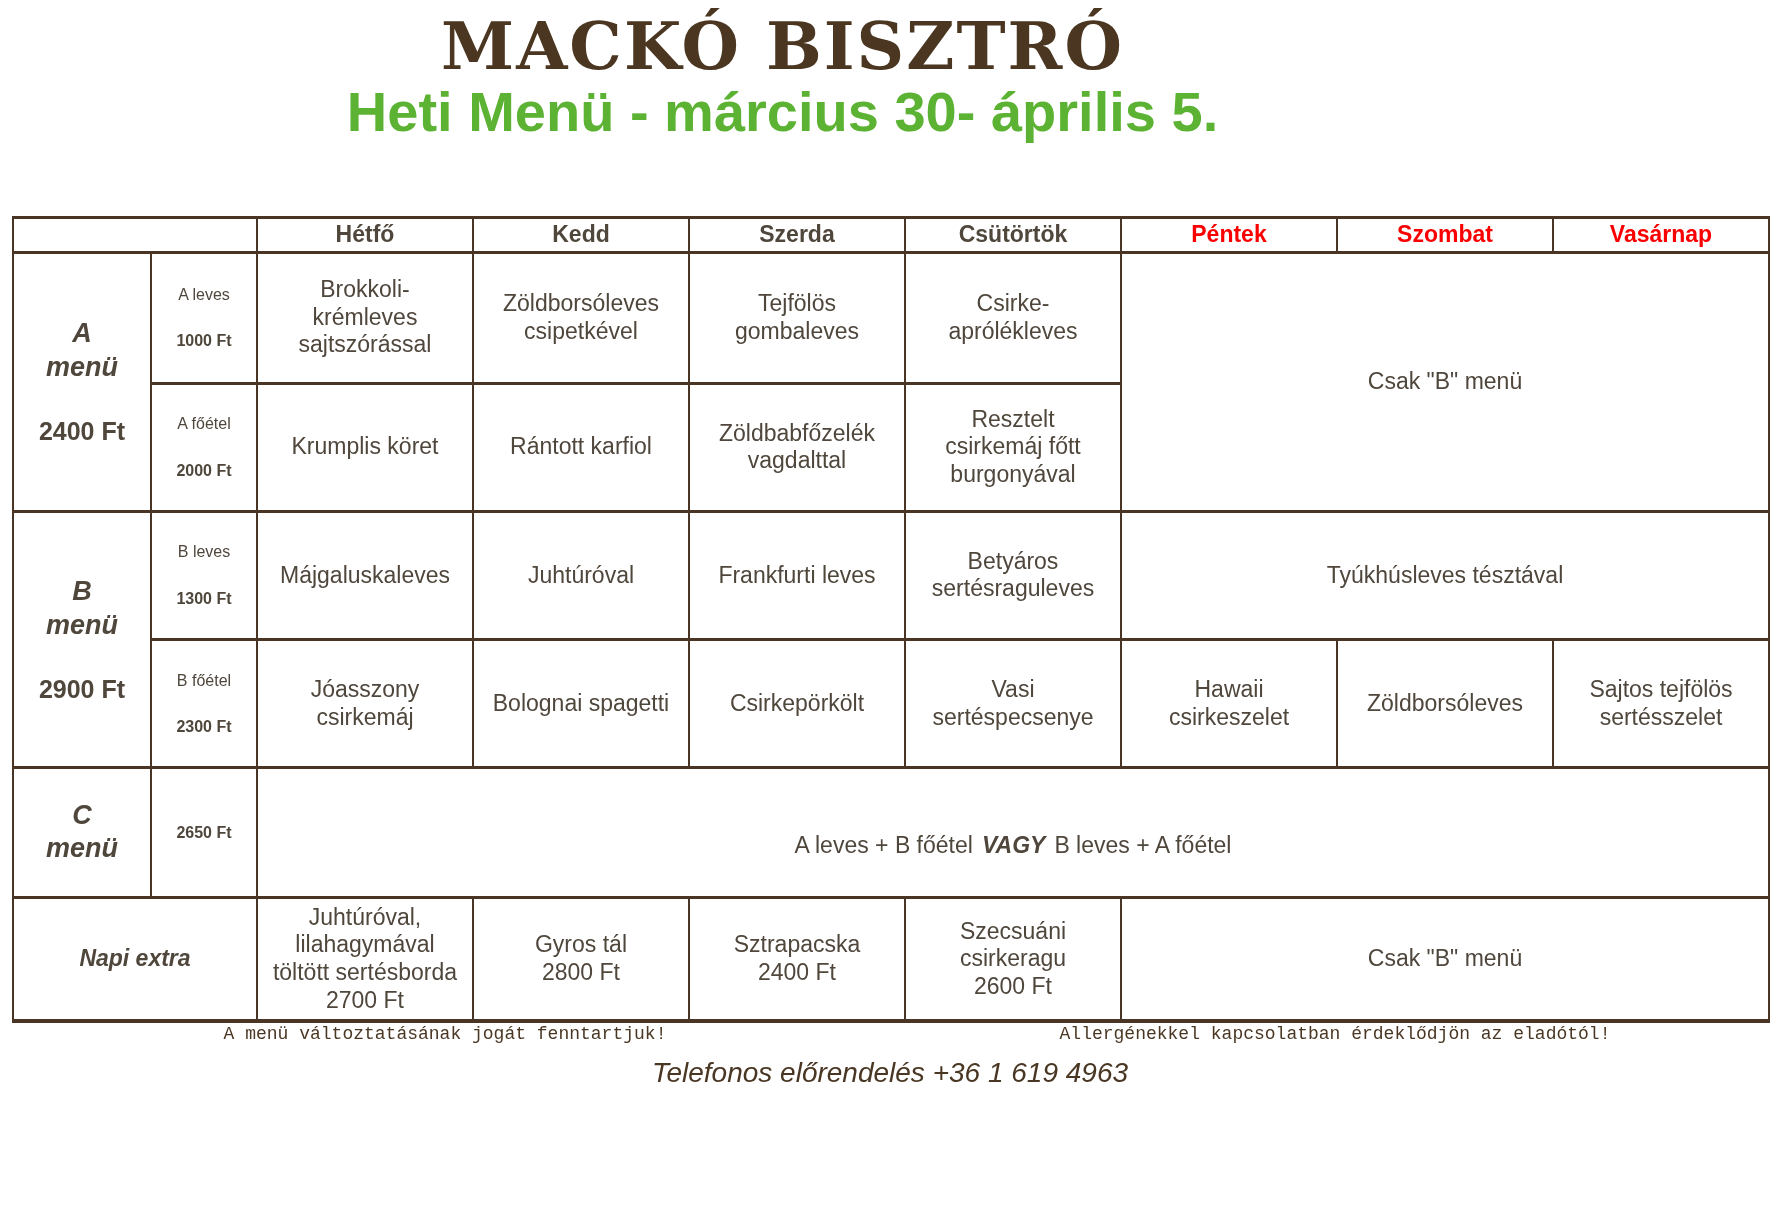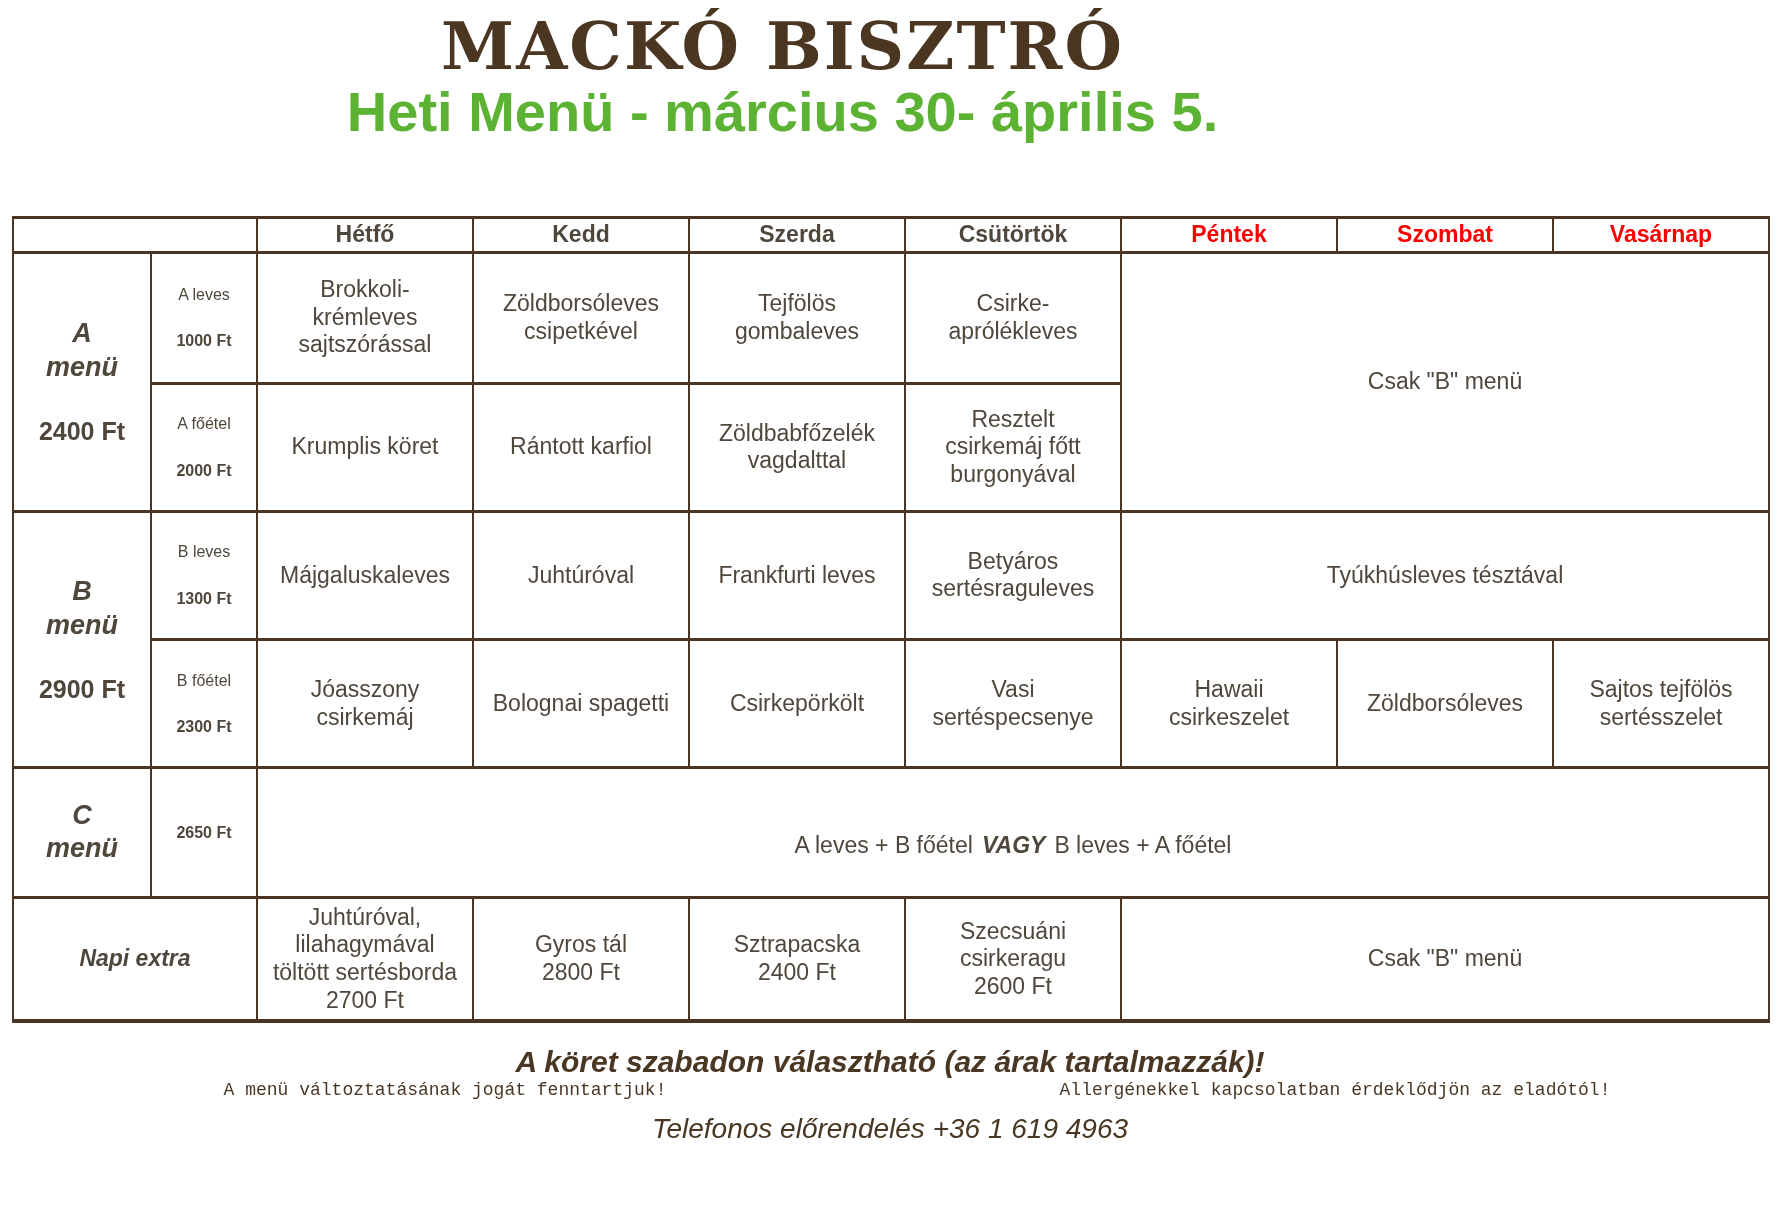--- a/index.html
+++ b/index.html
@@ -193,20 +193,19 @@
 2400 Ft</td>
     <td>Szecsuáni
 csirkeragu
 2600 Ft</td>
     <td colspan="3" class="weekend-note outer-right">Csak "B" menü</td>
   </tr>
 </tbody>
   </table>
 
 <div class="footer">
-  <div class="garnish-note">A köret szabadon választható (az árak tartalmazzák)!</div>
   <div class="notes-row">
     <div>A menü változtatásának jogát fenntartjuk!</div>
     <div>Allergénekkel kapcsolatban érdeklődjön az eladótól!</div>
   </div>
   <div class="phone-note">Telefonos előrendelés +36 1 619 4963</div>
 
 </div>
 
 </body></html>

